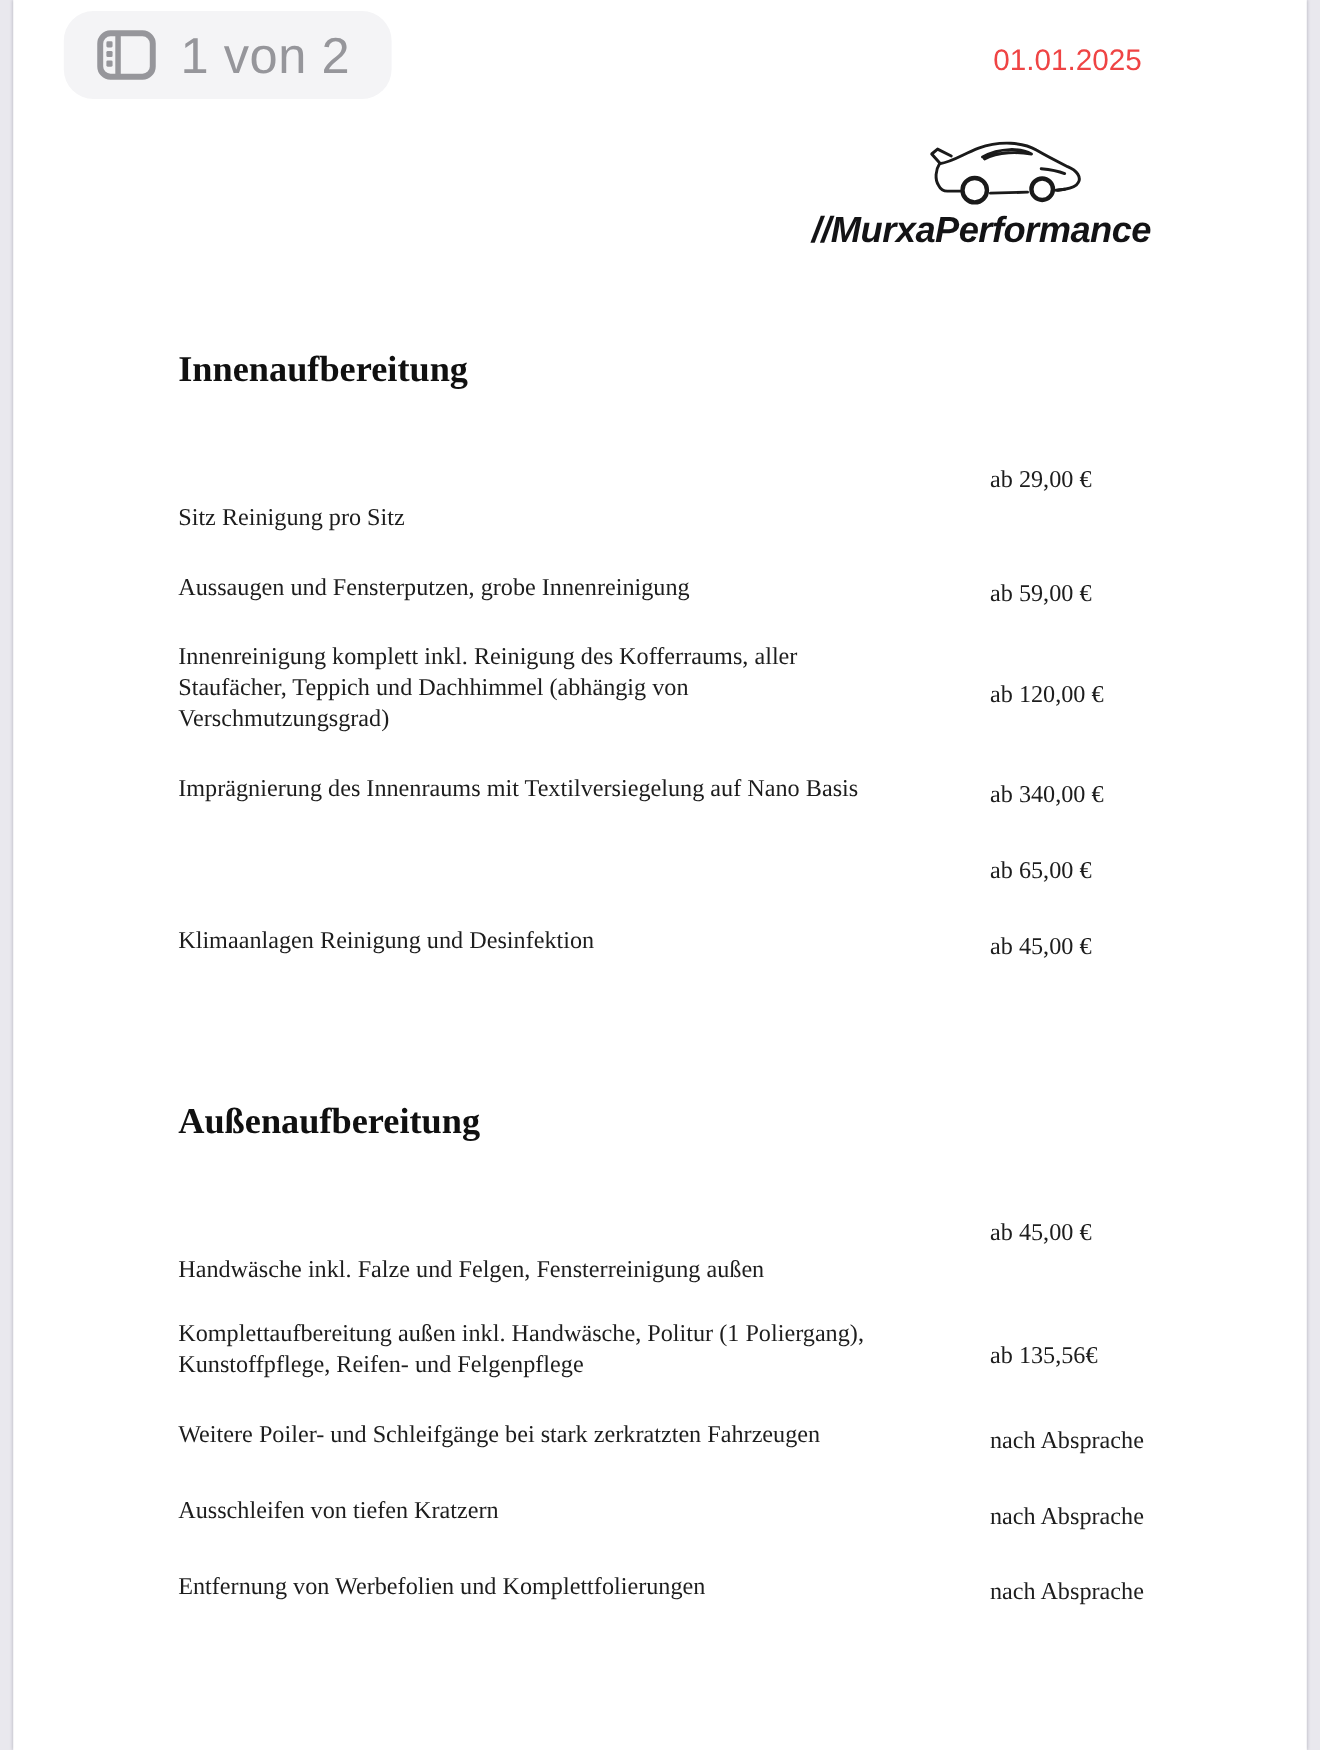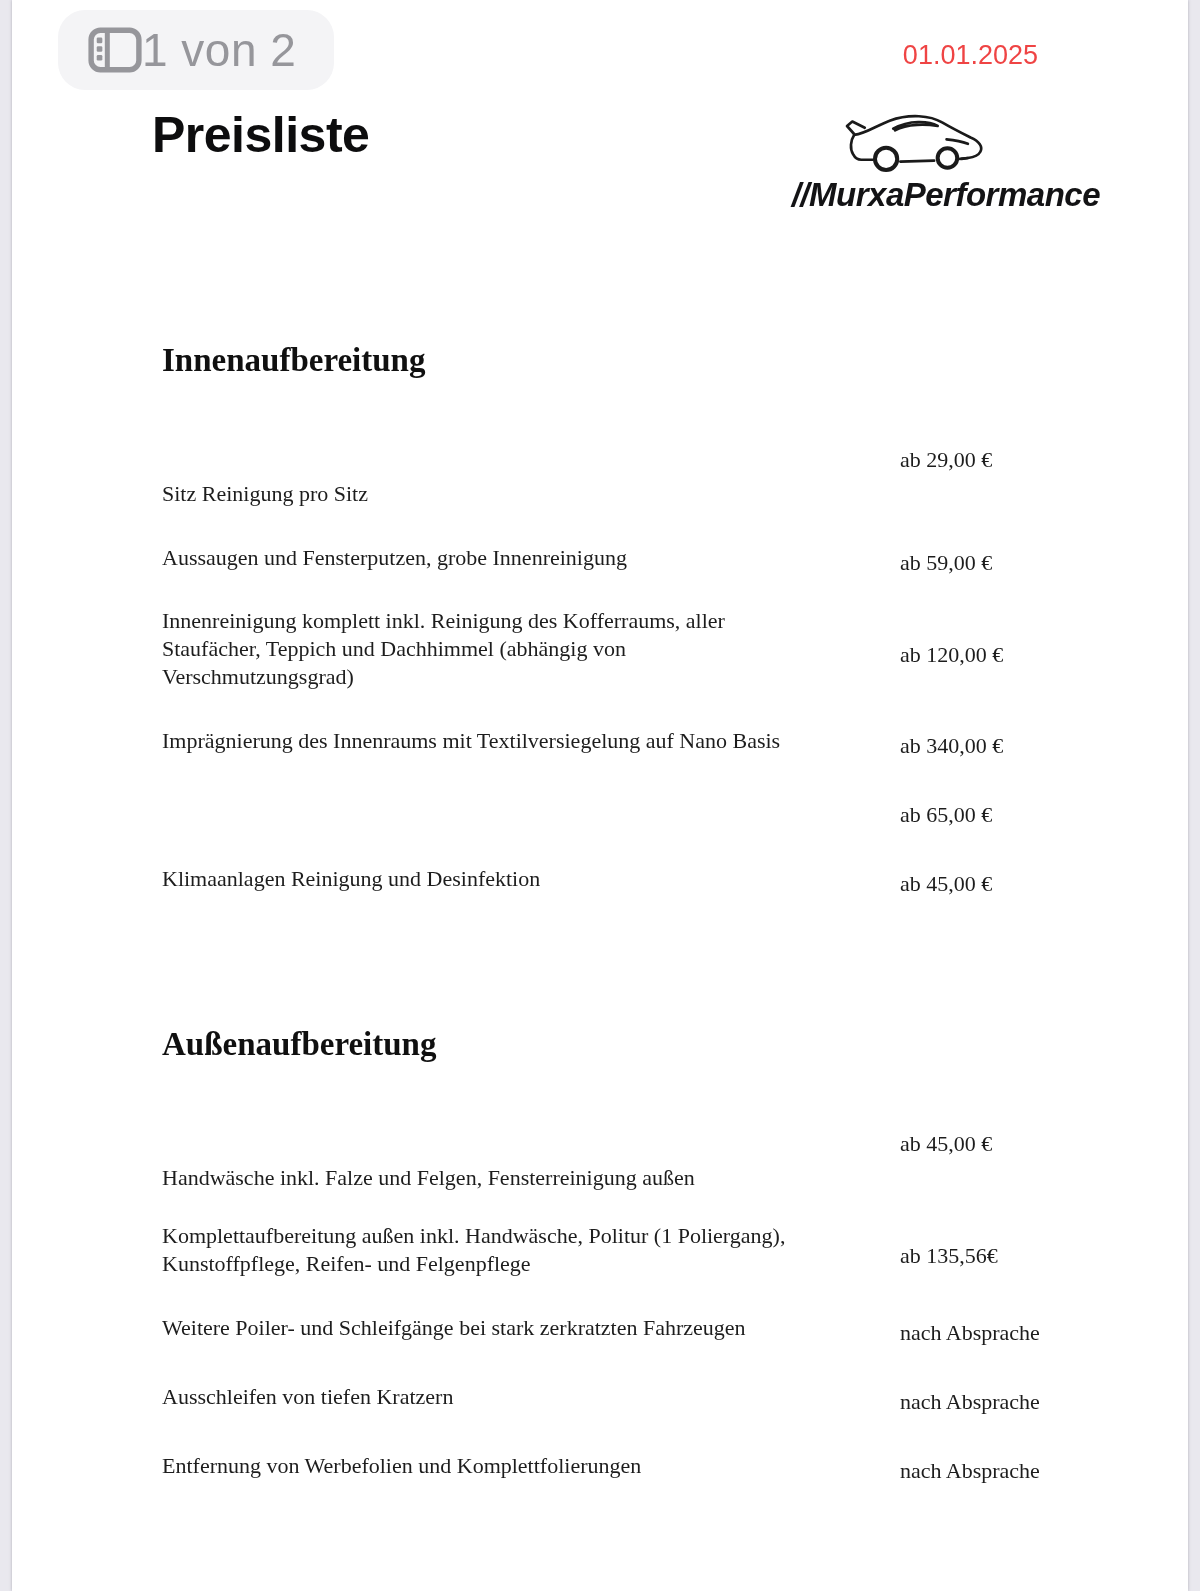--- a/index.html
+++ b/index.html
@@ -8,52 +8,52 @@
 
   .page {
     position:absolute; top:0; bottom:0; left:12px; right:12px;
     background:#ffffff;
     box-shadow:0 0 3px rgba(70,70,90,.35);
   }
 
   
   .pill {
     position:absolute; top:10px; left:46px; height:80px;
-    display:flex; align-items:center; 
+    display:flex; align-items:center; gap:22px;
     padding:0 38px 0 30px; border-radius:27px;
     background:#f4f4f6;
   }
   .pill svg { width:54px; height:46px; display:block; }
   .pill-label {
     font-size:46px; color:#96969b; letter-spacing:.5px;
     font-family:"Liberation Sans", sans-serif;
   }
 
   .doc-date {
     position:absolute; top:40px; right:150px;
     font-size:27px; color:#ef4444;
   }
 
   .doc-title {
     position:absolute; top:106px; left:140px;
     font-size:50px; font-weight:700; letter-spacing:-.5px; color:#0d0d0e;
   }
 
-  .logo { position:absolute; top:110px; right:88px; width:362px; text-align:right; }
+  .logo { position:absolute; top:124px; right:88px; width:362px; text-align:left; }
   .logo svg { width:152px; height:64px; display:block; margin:0 auto; }
   .brand {
     margin-top:2px; font-size:33px; font-weight:700; font-style:italic;
     letter-spacing:-.5px; white-space:nowrap; color:#131315;
   }
 
   
   .content { position:relative; padding:318px 0 0 150px; }
   .section-title {
     font-family:"Liberation Serif", serif;
-    font-size:33px; font-weight:700; color:#101010;margin-top:24px;
+    font-size:33px; font-weight:700; color:#101010;
   }
   .items { margin-top:56px; display:flex; flex-direction:column; gap:30px; width:905px; }
   .section + .section { margin-top:128px; }
 
   .row {
     display:grid; grid-template-columns:738px 1fr; align-items:center;
     font-family:"Liberation Serif", serif; font-size:22px; line-height:28px; color:#1d1d1d;
   }
   .row .label { grid-column:1; white-space:pre-line; }
   .row .price { grid-column:2; white-space:nowrap;margin-top:11px; }
@@ -74,21 +74,20 @@
         <rect x="4.2" y="5.0" width="2.7" height="2.7" rx="0.6" fill="#96969b"></rect>
         <rect x="4.2" y="9.2" width="2.7" height="2.7" rx="0.6" fill="#96969b"></rect>
         <rect x="4.2" y="13.4" width="2.7" height="2.7" rx="0.6" fill="#96969b"></rect>
       </svg>
     </span>
     <span class="pill-label">1 von 2</span>
   </div>
 
   <div class="doc-date">01.01.2025</div>
 
-  <div class="doc-title">Preisliste</div>
 
   <div class="logo">
     <span>
       <svg viewBox="0 0 170 72" fill="none" stroke="#1a1a1a" stroke-width="3" stroke-linecap="round" stroke-linejoin="round">
 
         <path d="M12 28 C26 26 36 18 52 12 C74 4 98 6 111 14 C123 21 133 26 143 31 C153 35 157 42 154 47 C152 51 147 53 140 54 L133 55"></path>
         <path d="M12 28 C8 34 7 44 11 50 C13 54 16 56 20 56 L33 56"></path>
         <path d="M64 58 L102 57"></path>
         <path d="M131 55 L140 54"></path>
 

